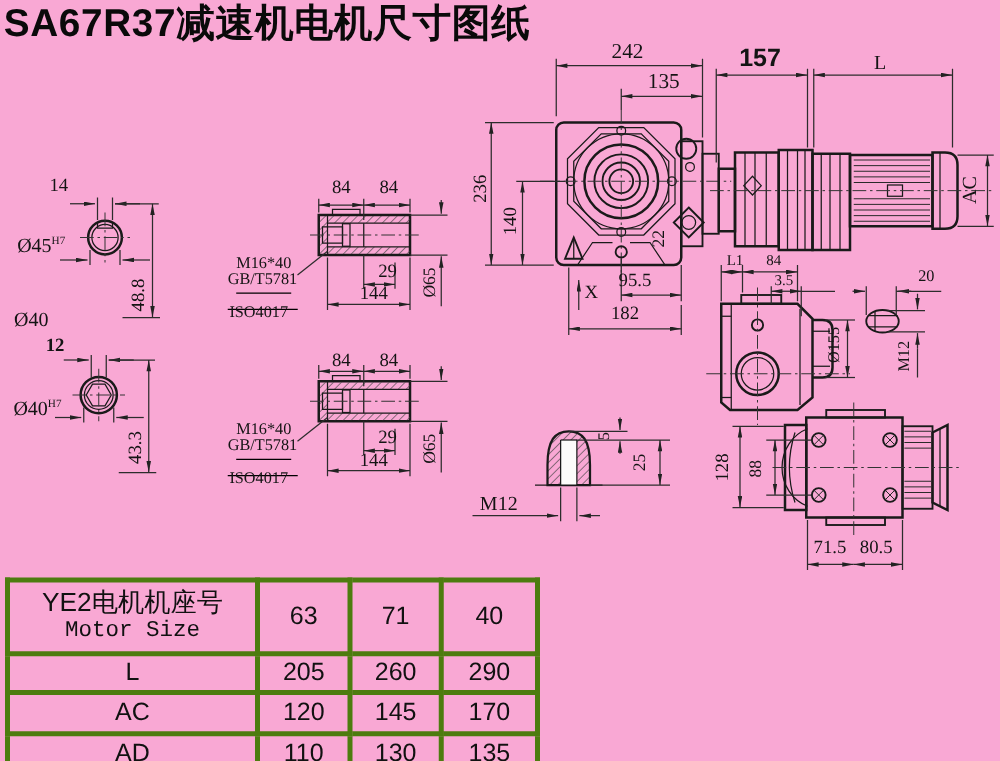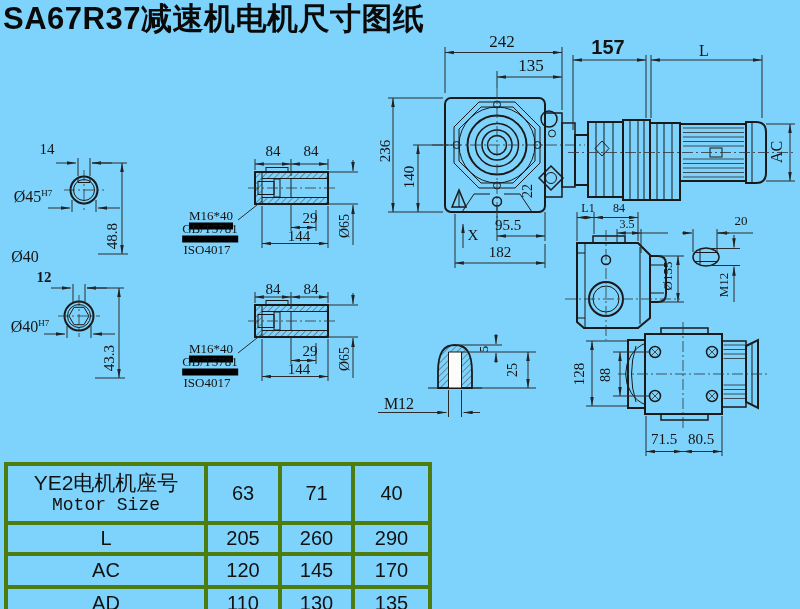--- a/index.html
+++ b/index.html
@@ -1,30 +1,30 @@
 <!DOCTYPE html>
 <html><head>
 <meta charset="utf-8">
 <style>
   html,body{margin:0;padding:0;}
-  #stage{position:relative;width:800px;height:609px;background:#7dd3fc;overflow:hidden;
+  #stage{position:relative;width:800px;height:609px;background:#f9a8d4;overflow:hidden;
          font-family:"Liberation Serif",serif;color:#161616;}
   #title{position:absolute;left:3px;top:-2px;font-family:"Liberation Sans",sans-serif;
          font-weight:bold;font-size:31px;letter-spacing:0.5px;color:#0a0a0a;white-space:nowrap;}
   #logo{position:absolute;left:71px;top:62px;border:3px solid #5c3a3a;background:#ffffff;
         padding:1px 6px 2px 6px;}
   #logo span{font-family:"Liberation Serif",serif;font-weight:bold;font-size:18px;color:#2121b5;letter-spacing:0.5px;}
   svg{position:absolute;left:0;top:0;}
   .lbl{position:absolute;white-space:nowrap;transform:translate(-50%,-50%);
        font-family:"Liberation Serif",serif;color:#141414;line-height:1;}
   .rot{transform:translate(-50%,-50%) rotate(-90deg);}
   .s12{font-size:12px;} .s13{font-size:13px;} .s14{font-size:14px;} .s15{font-size:15px;}
   .s16{font-size:16px;} .s17{font-size:17px;}
   .bold-sans{font-family:"Liberation Sans",sans-serif;font-weight:bold;font-size:20px;}
-  .und{border-bottom:7px solid #000000;padding-bottom:1px;}
+  .und{border-bottom:1px solid #000000;padding-bottom:18px;}
   sup{font-size:9px;}
   
   #spec{position:absolute;left:4px;top:462px;border-collapse:collapse;table-layout:fixed;}
   #spec td{border:4px solid #4d7c0f;text-align:center;vertical-align:middle;
            font-family:"Liberation Sans",sans-serif;font-size:20px;color:#111;padding:0;}
   #spec .hcell{height:55px;}
   #spec .cn{font-size:21px;display:block;line-height:1.2;}
   #spec .en{font-family:"Liberation Mono",monospace;font-size:18px;display:block;line-height:1.2;}
   #spec .r2{height:27px;} #spec .r3{height:29px;} #spec .r4{height:29px;}
 </style>

